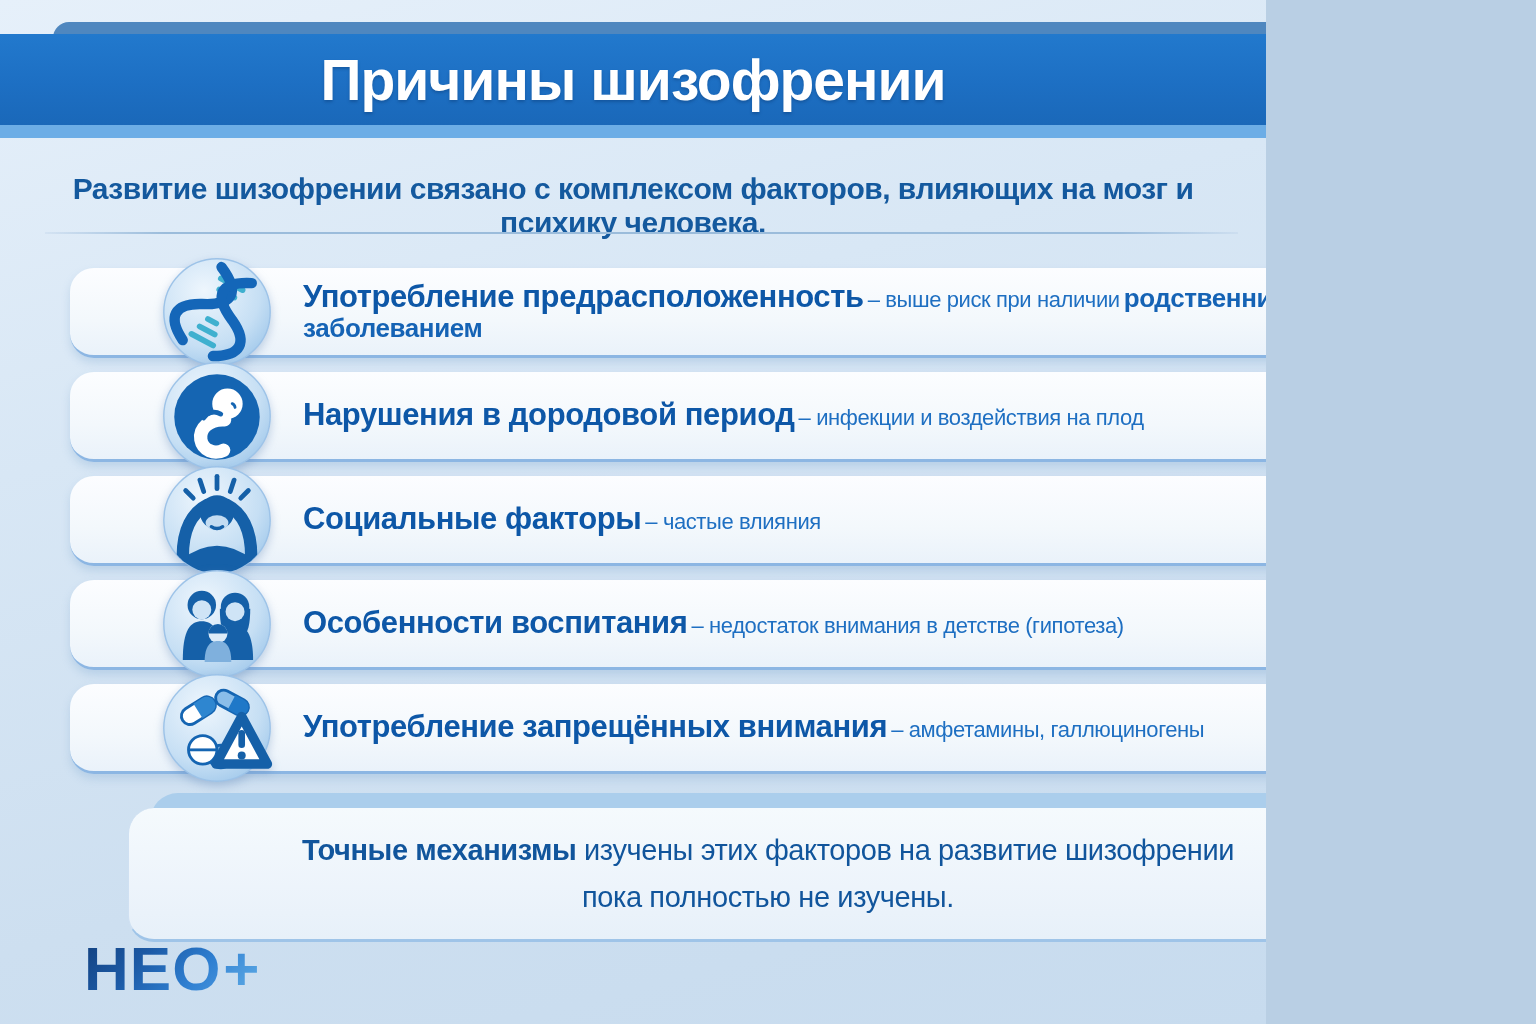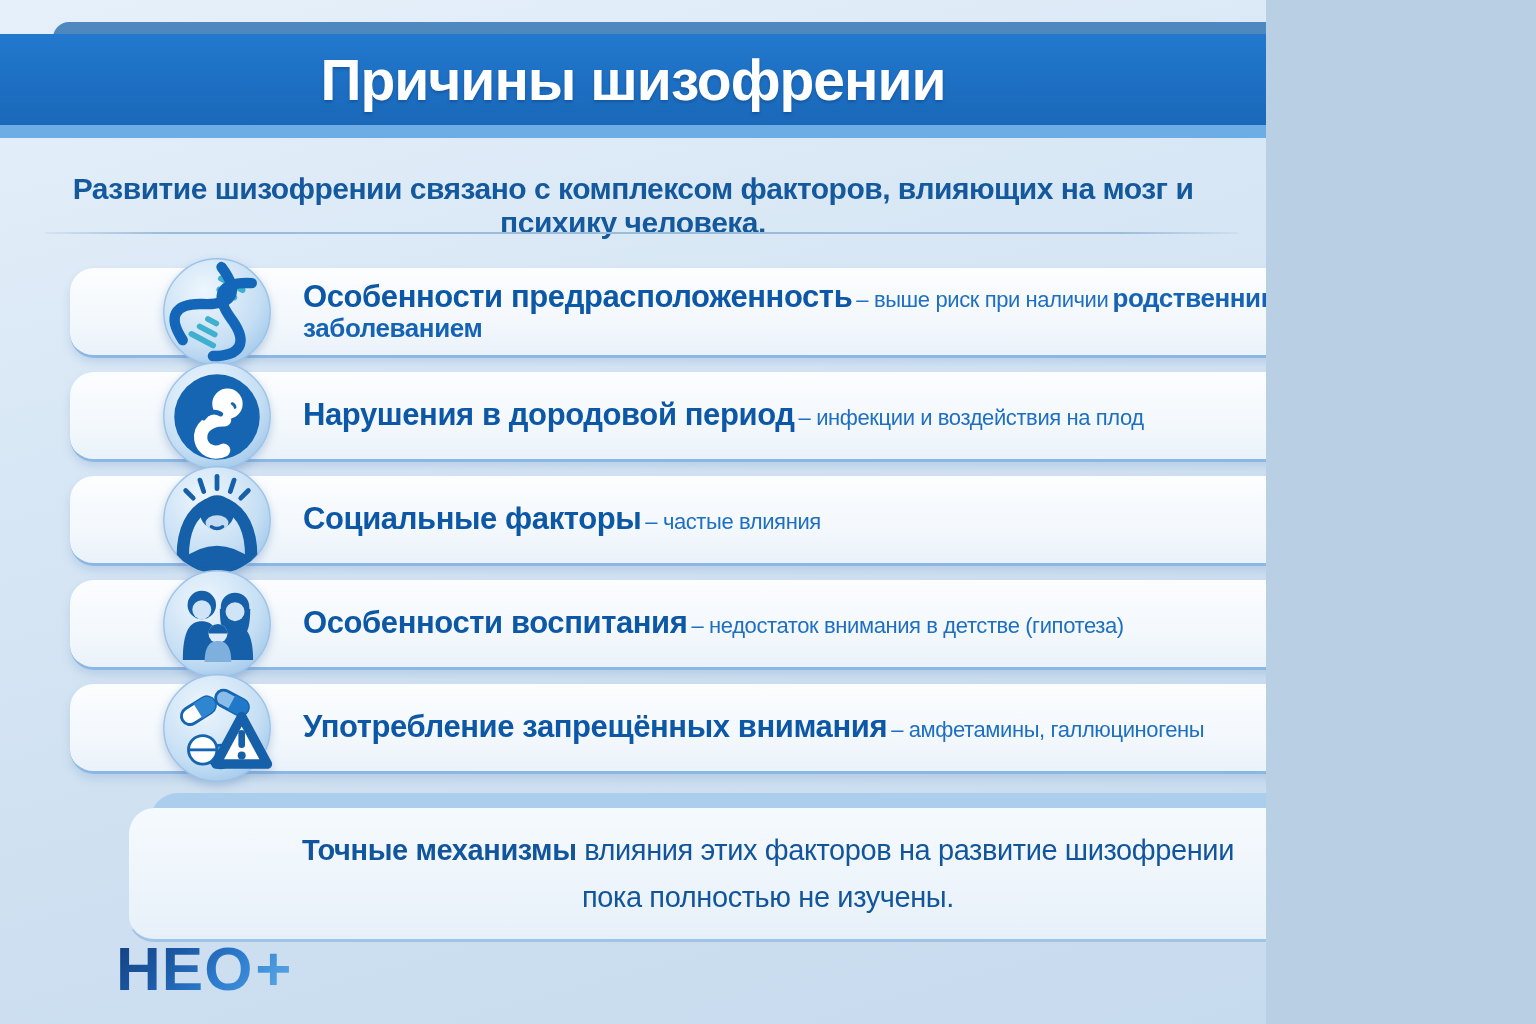--- a/index.html
+++ b/index.html
@@ -73,21 +73,21 @@
   }
   .note-bold { font-weight:bold; }
   
   .logo {
     position:absolute; left:84px; top:938px;
     font-size:62px; font-weight:bold; letter-spacing:1px; line-height:1;
     display:flex; align-items:center;
   }
   .logo-name {
     background:linear-gradient(135deg,#13407e 0%,#1c5aa6 40%,#2f7fd1 75%,#4a97de 100%);
-    -webkit-background-clip:text; background-clip:text; color:transparent;margin-left:32px;
+    -webkit-background-clip:text; background-clip:text; color:transparent;
   }
   .logo-plus {
     background:linear-gradient(135deg,#2f7fd1 0%,#4f9ddf 60%,#63ade8 100%);
     -webkit-background-clip:text; background-clip:text; color:transparent;
     margin-left:2px;
   }
 </style>
 </head>
 <body>
 
@@ -125,21 +125,21 @@
               <line x1="47" y1="93" x2="73" y2="93"></line>
             </g>
             <g stroke="#1466b8" stroke-width="11" fill="none" stroke-linecap="round">
               <path d="M42 16 C72 30 72 46 42 60 C16 73 16 89 42 103"></path>
               <path d="M78 16 C48 30 48 46 78 60 C104 73 104 89 78 103"></path>
             </g>
           </g>
         </svg>
       </div>
       <div class="row-text">
-        <span class="row-title">Особенности предрасположенность</span>
+        <span class="row-title">Употребление предрасположенность</span>
         <span class="row-desc">– выше риск при наличии</span>
         <span class="row-desc-bold">родственников с заболеванием</span>
       </div>
     </div>
 
     <div class="row">
       <div class="icon-wrap">
         <svg viewBox="0 0 120 120">
           <defs>
               <radialGradient id="cg2" cx="38%" cy="30%" r="75%">
@@ -271,21 +271,21 @@
         <span class="row-desc-bold"></span>
       </div>
     </div>
 
   </div>
 
   <div class="note-wrap">
     <div class="note-card">
       <div>
         <span class="note-bold">Точные механизмы</span>
-        <span>влияния этих факторов на развитие шизофрении</span>
+        <span>изучены этих факторов на развитие шизофрении</span>
       </div>
       <div>пока полностью не изучены.</div>
     </div>
   </div>
 
   <div class="logo">
     <span class="logo-name">НЕО</span>
     <span class="logo-plus">+</span>
   </div>
 

